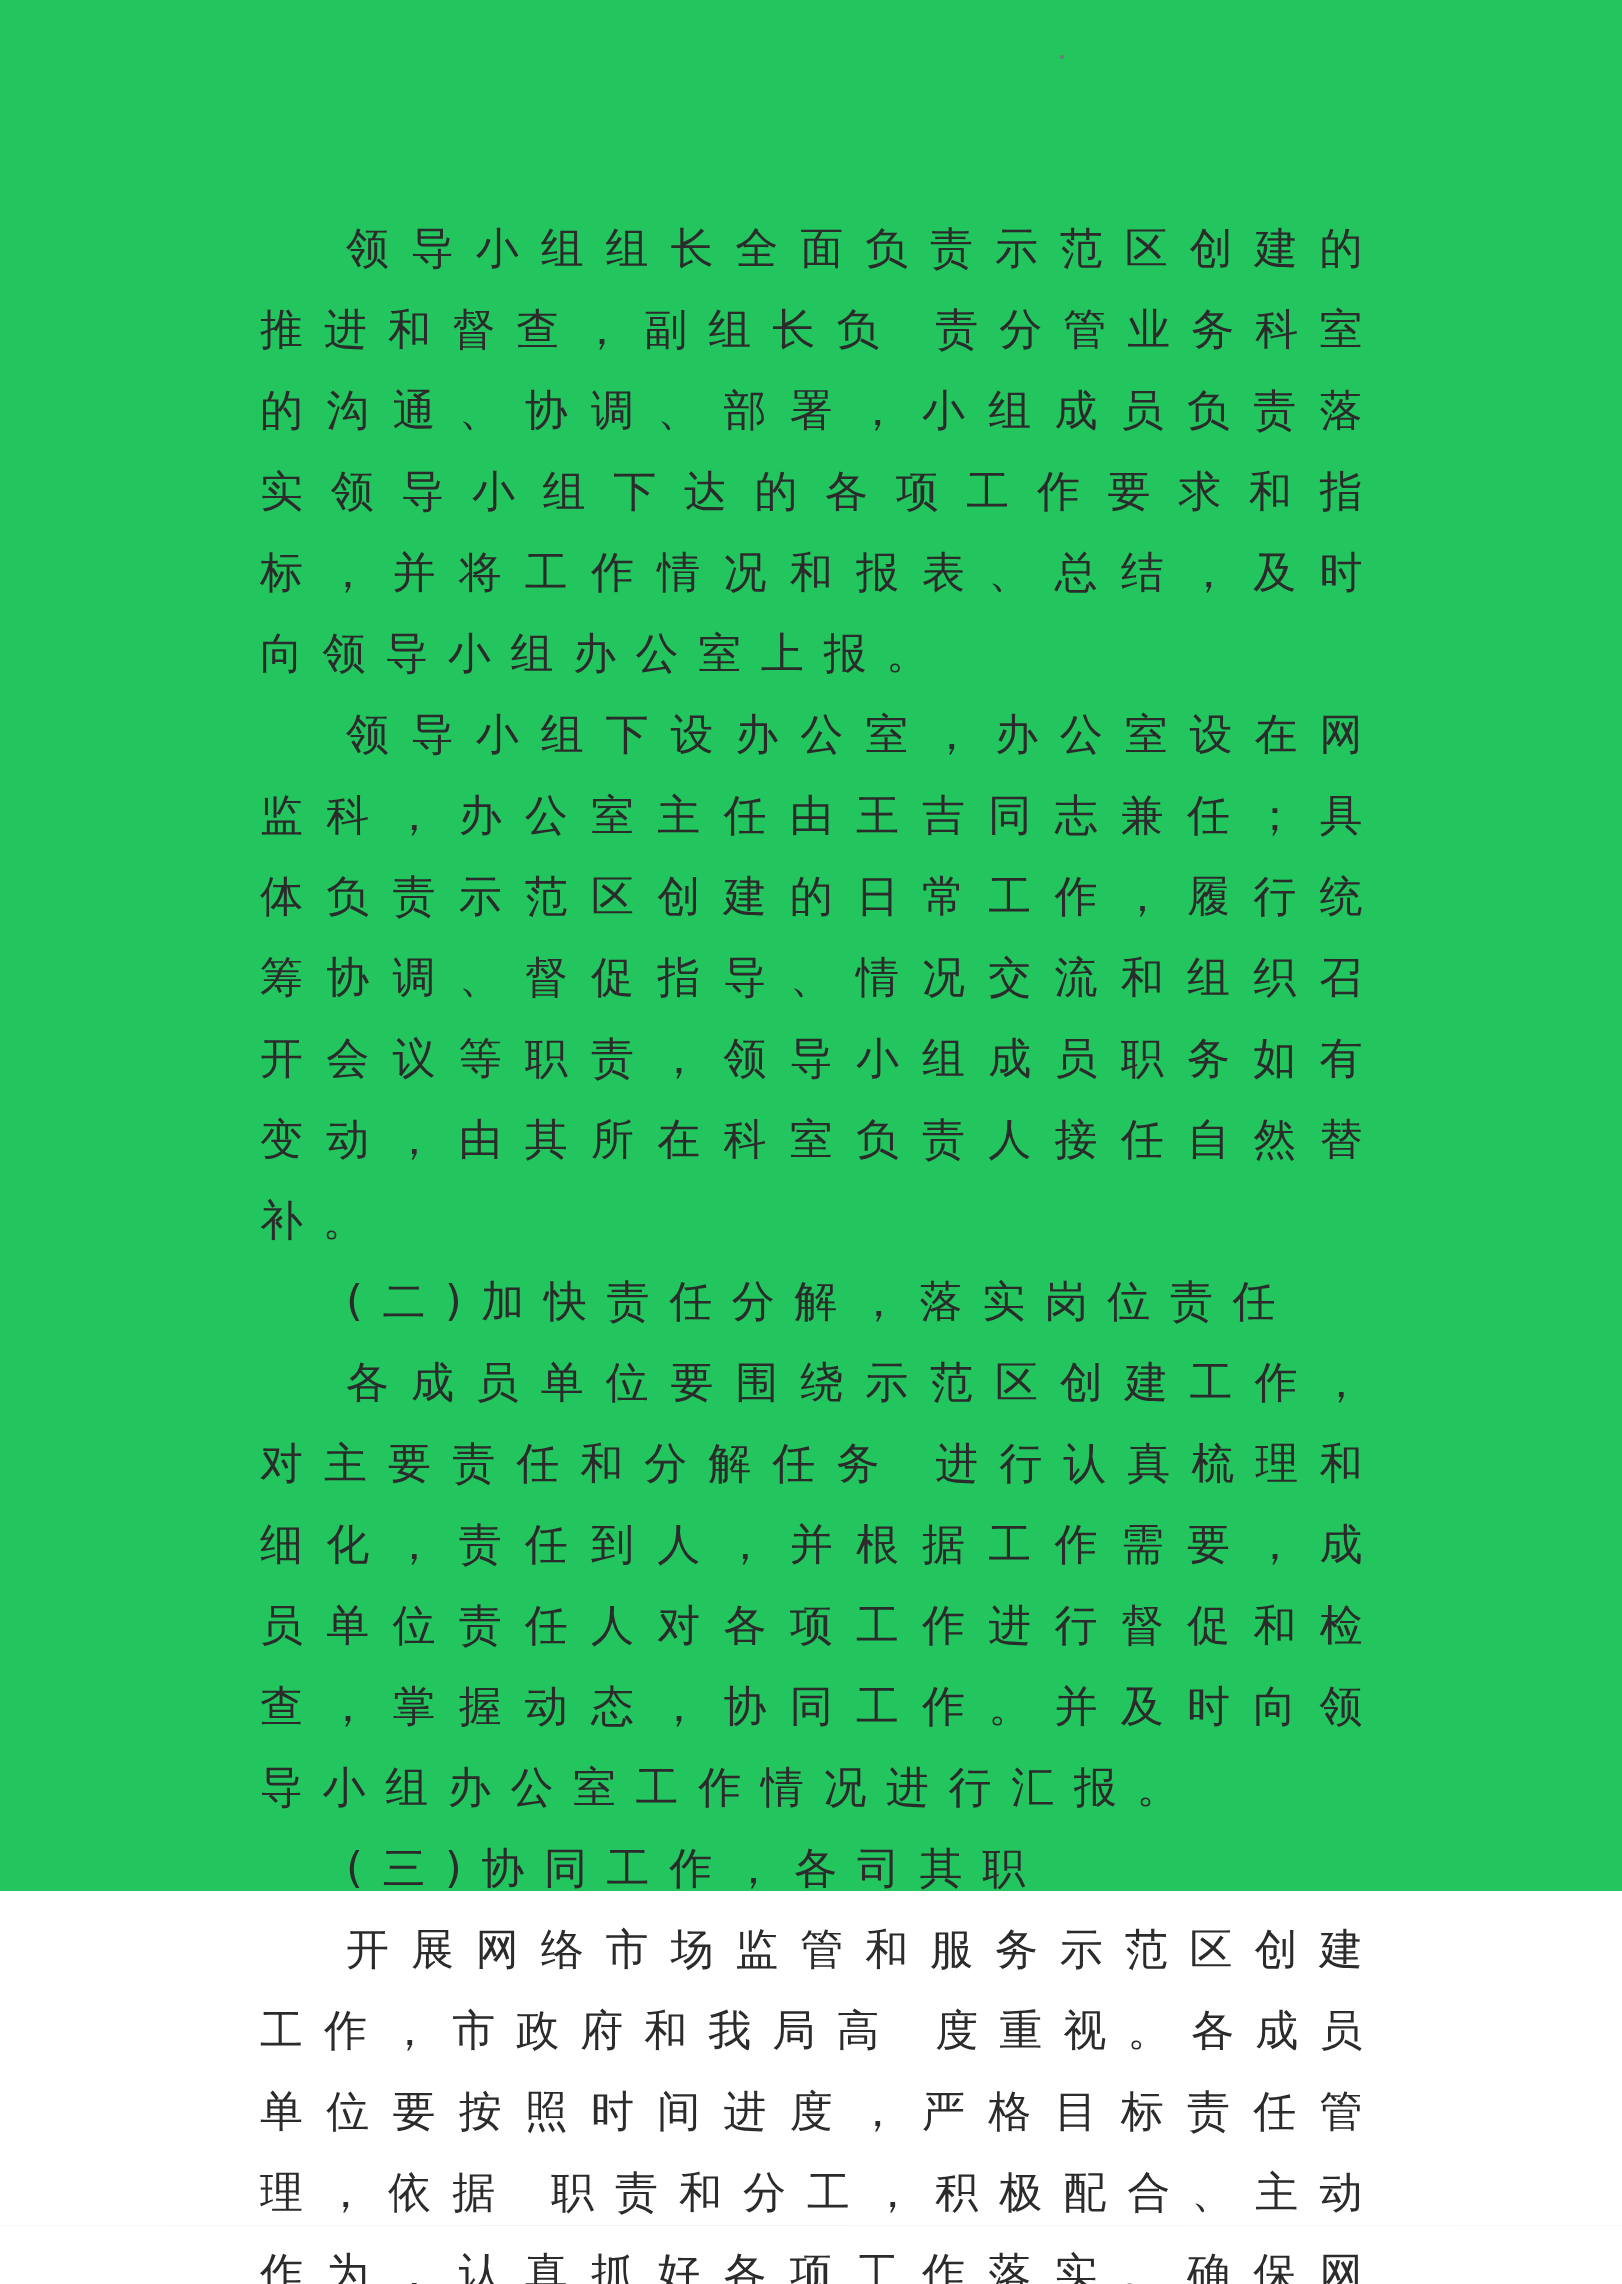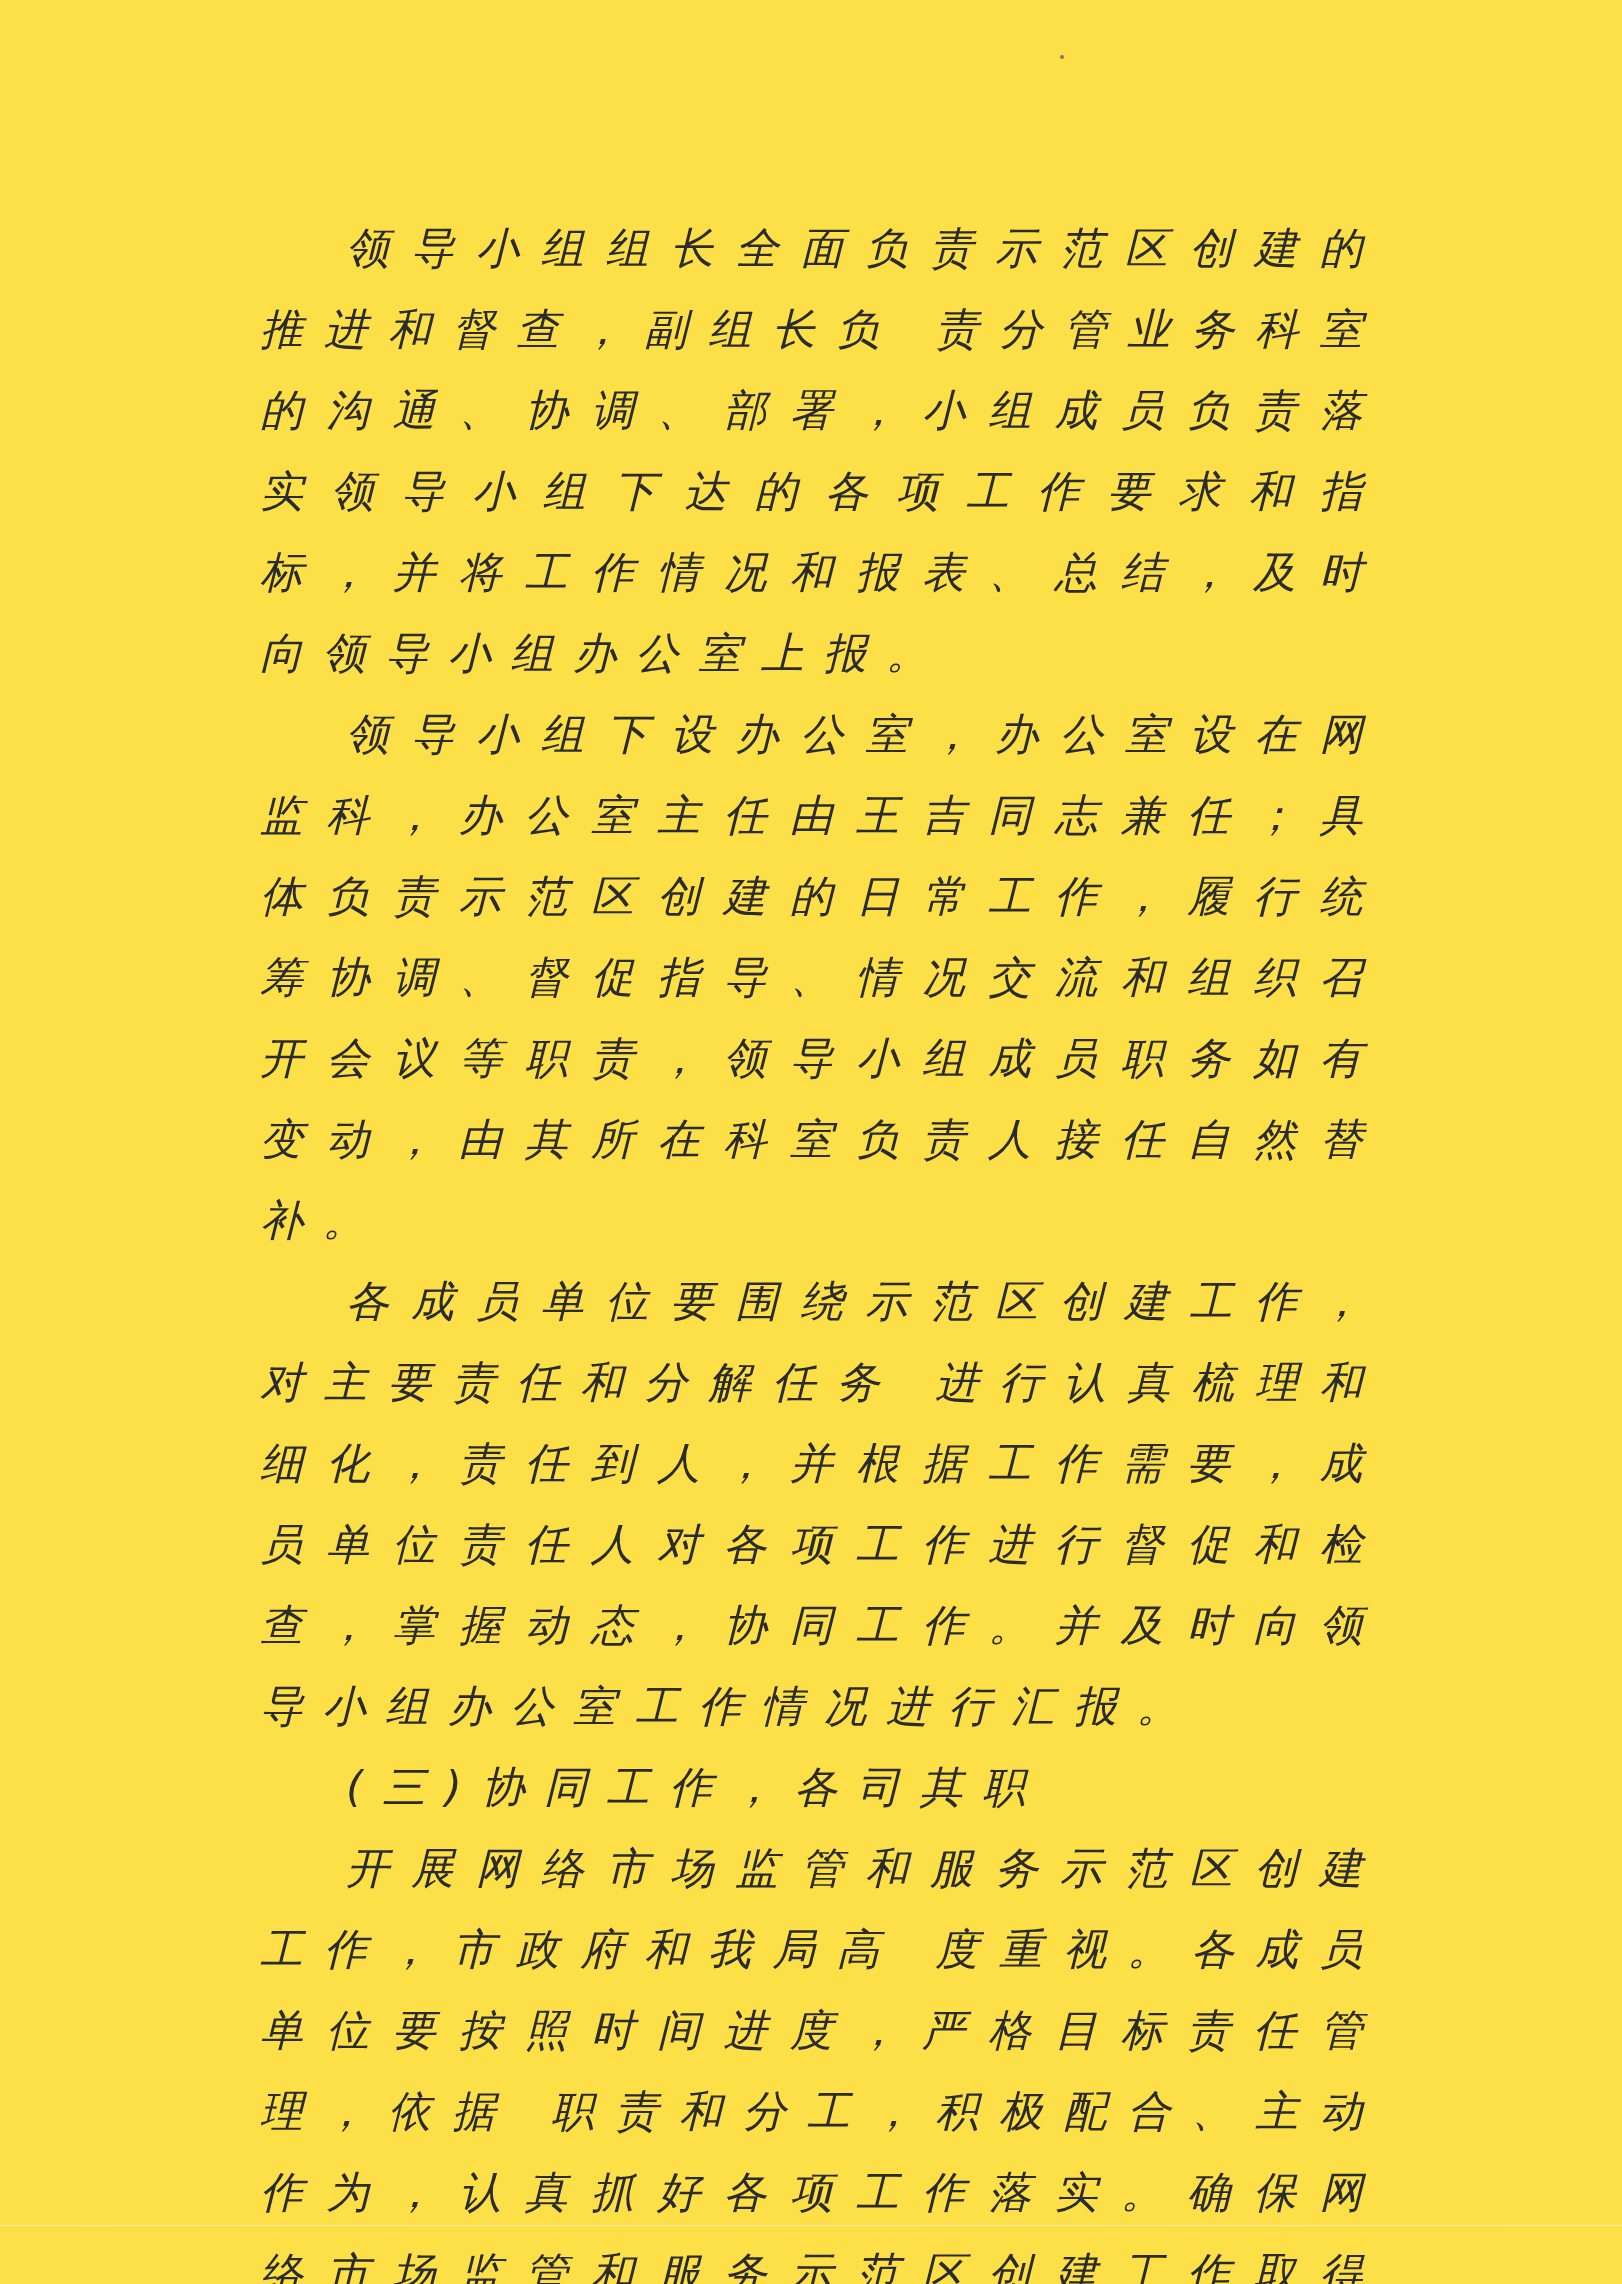--- a/index.html
+++ b/index.html
@@ -12,23 +12,22 @@
       height: 2284px;
       position: relative;
       overflow: hidden;
       color: #2b2b2b;
       font-family: "DejaVu Sans", "Liberation Sans", sans-serif;
     }
     .page {
       position: absolute;
       left: 0; top: 0;
       width: 1623px;
-      height: 2284px;
-      background: #fde047;
-      font-style: italic;
+      height: 1891px;
+      background: #22c55e;
     }
     .scan-dot {
       position: absolute;
       left: 1060px;
       top: 55px;
       width: 3.9px;
       height: 3.9px;
       border-radius: 50%;
       background: #777;
     }
@@ -69,20 +68,21 @@
   </style>
 </head>
 <body>
 
 <div class="page">
   <div class="scan-dot"></div>
 
   <div class="content">
     <p class="para">领导小组组长全面负责示范区创建的推进和督查，副组长负 责分管业务科室的沟通、协调、部署，小组成员负责落实领导小组下达的各项工作要求和指标，并将工作情况和报表、总结，及时向领导小组办公室上报。</p>
     <p class="para">领导小组下设办公室，办公室设在网监科，办公室主任由王吉同志兼任；具体负责示范区创建的日常工作，履行统筹协调、督促指导、情况交流和组织召开会议等职责，领导小组成员职务如有变动，由其所在科室负责人接任自然替补。</p>
+    <p class="heading">(二)加快责任分解，落实岗位责任</p>
     <p class="para">各成员单位要围绕示范区创建工作，对主要责任和分解任务 进行认真梳理和细化，责任到人，并根据工作需要，成员单位责任人对各项工作进行督促和检查，掌握动态，协同工作。并及时向领导小组办公室工作情况进行汇报。</p>
     <p class="heading">(三)协同工作，各司其职</p>
     <p class="para">开展网络市场监管和服务示范区创建工作，市政府和我局高 度重视。各成员单位要按照时间进度，严格目标责任管理，依据 职责和分工，积极配合、主动作为，认真抓好各项工作落实。确保网络市场监管和服务示范区创建工作取得全满成功。</p>
   </div>
 
   <div class="bottom-edge"></div>
 </div>
 
 
 </body></html>

